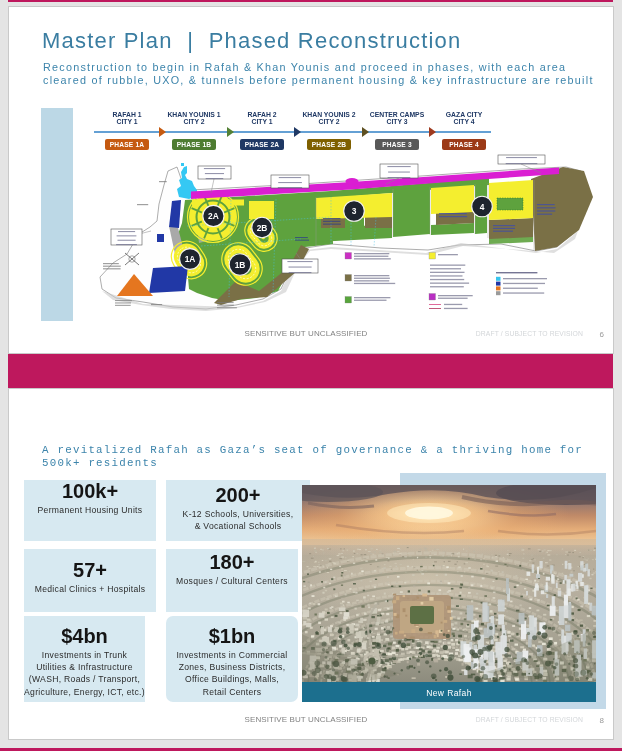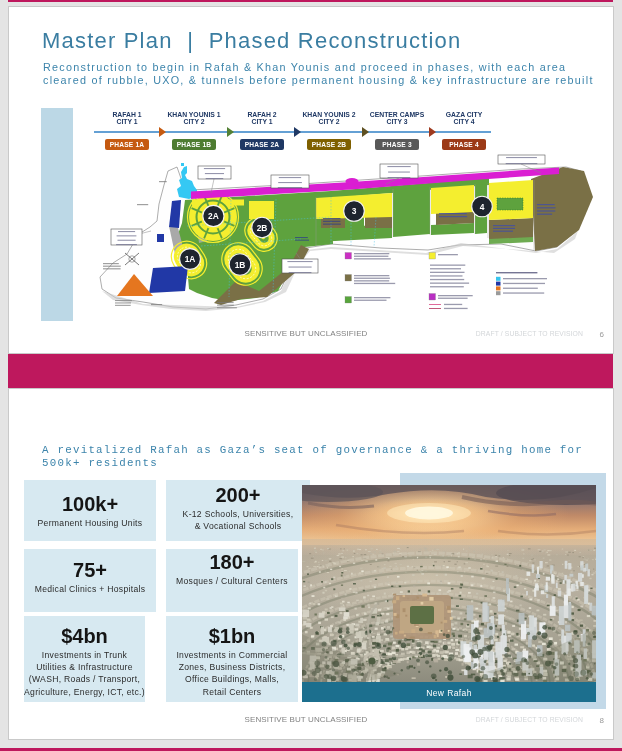--- a/index.html
+++ b/index.html
@@ -252,40 +252,40 @@
 
     <div class="foot" style="left:0;top:322px;width:594px;text-align:center;">SENSITIVE BUT UNCLASSIFIED</div>
     <div class="foot-draft" style="right:30px;top:323px;">DRAFT / SUBJECT TO REVISION</div>
     <div class="foot" style="right:9px;top:322.5px;color:#9a9a9a;">6</div>
   </div>
 
   <div class="card" id="c2">
     <div class="sub" style="left:33px;top:55px;font-family:Liberation Mono, monospace;">A revitalized Rafah as Gaza’s seat of governance &amp; a thriving home for 500k+ residents</div>
 
     <div class="statbox" style="left:15px;top:91px;width:132px;height:61px;">
-      <div class="statnum" style="margin-top:13px;">100k+</div>
+      <div class="statnum" style="">100k+</div>
       <div class="statcap">Permanent Housing Units</div>
     </div>
     <div class="statbox" style="left:157px;top:91px;width:144px;height:61px;">
       <div class="statnum" style="margin-top:3.5px;">200+</div>
       <div class="statcap">K-12 Schools, Universities,<br>&amp; Vocational Schools</div>
     </div>
     <div class="statbox" style="left:15px;top:160px;width:132px;height:63px;">
-      <div class="statnum" style="margin-top:9.5px;">75+</div>
+      <div class="statnum" style="margin-top:9.5px;">57+</div>
       <div class="statcap">Medical Clinics + Hospitals</div>
     </div>
     <div class="statbox" style="left:157px;top:160px;width:132px;height:63px;">
       <div class="statnum" style="margin-top:2px;">180+</div>
       <div class="statcap">Mosques / Cultural Centers</div>
     </div>
     <div class="statbox" style="left:15px;top:227px;width:121px;height:86px;">
       <div class="statnum" style="margin-top:8.5px;">$4bn</div>
       <div class="statcap">Investments in Trunk<br>Utilities &amp; Infrastructure<br>(WASH, Roads / Transport,<br>Agriculture, Energy, ICT, etc.)</div>
     </div>
-    <div class="statbox" style="left:157px;top:227px;width:132px;height:86px;">
+    <div class="statbox" style="left:157px;top:227px;width:132px;height:86px;border-radius:7px;">
       <div class="statnum" style="margin-top:8.5px;">$1bn</div>
       <div class="statcap">Investments in Commercial<br>Zones, Business Districts,<br>Office Buildings, Malls,<br>Retail Centers</div>
     </div>
 
     <div style="position:absolute;left:391px;top:84px;width:206px;height:236px;background:#c3d9e8;"></div>
 
     <svg id="photo" style="position:absolute;left:0;top:0;" width="606" height="352" viewBox="8 388 606 352">
 <defs>
 <linearGradient id="sky" x1="0" y1="0" x2="0" y2="1">
 <stop offset="0" stop-color="#6b6068"></stop>

